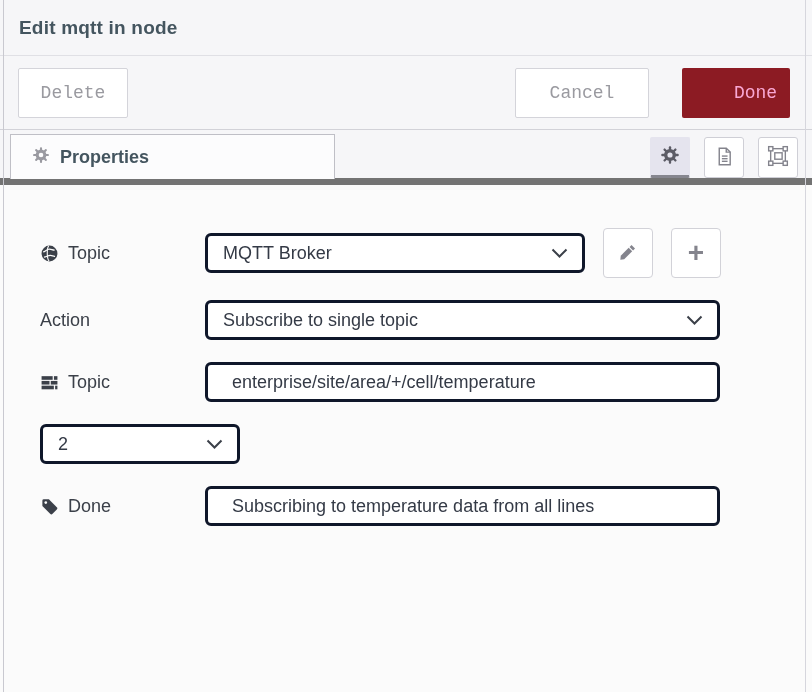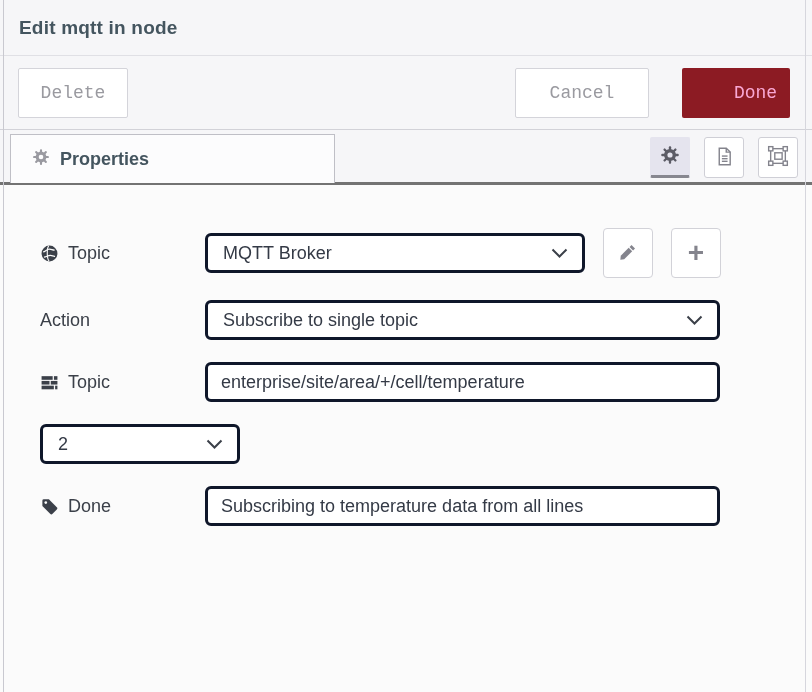--- a/index.html
+++ b/index.html
@@ -47,21 +47,21 @@
     background: #ffffff; border: 1px solid #d4d4da; color: #9a9aa0;
   }
   .btn-delete { width: 110px; }
   .btn-cancel { width: 134px; margin-right: 33px; }
   .btn-done   { width: 108px; border: 1px solid transparent; color: #f9a8d4; padding-left: 39px; }
   .spacer { flex: 1; }
 
   
   .tabbar {
     position: relative; height: 55px; background: #f6f6f8;
-    border-bottom: 3px solid #737373;
+    border-bottom: 7px solid #737373;
   }
   .tab {
     position: absolute; left: 10px; top: 4px; bottom: -1px; width: 325px;
     background: #fcfcfd;
     border: 1px solid #bfbfc6; border-bottom: none;
     display: flex; align-items: center; gap: 10px;
     padding-left: 21px; z-index: 2;
   }
   .tab-label { font-size: 18px; font-weight: bold; color: #44555f; }
   .tab .gear { color: #9a9aa1; }
@@ -103,21 +103,21 @@
     padding: 0 42px 0 15px; cursor: pointer;
   }
   .select-value {
     white-space: nowrap; overflow: hidden; display: block; width: 100%;
   }
   .chev {
     position: absolute; right: 14px; top: 50%; margin-top: -5px;
     display: inline-flex; color: #3b4049;
   }
   .text-input {
-    padding: 0 13px; font-family: inherit; outline: none;
+    padding: 0 24px; font-family: inherit; outline: none;
   }
   .w-server { width: 380px; }
   .w-full   { width: 515px; }
   .w-qos    { width: 200px; }
 
   .sq-btn {
     width: 50px; height: 50px; margin-left: 18px;
     background: #ffffff; border: 1px solid #d2d2d8; border-radius: 4px;
     display: inline-flex; align-items: center; justify-content: center;
     color: #84848d; cursor: pointer;

